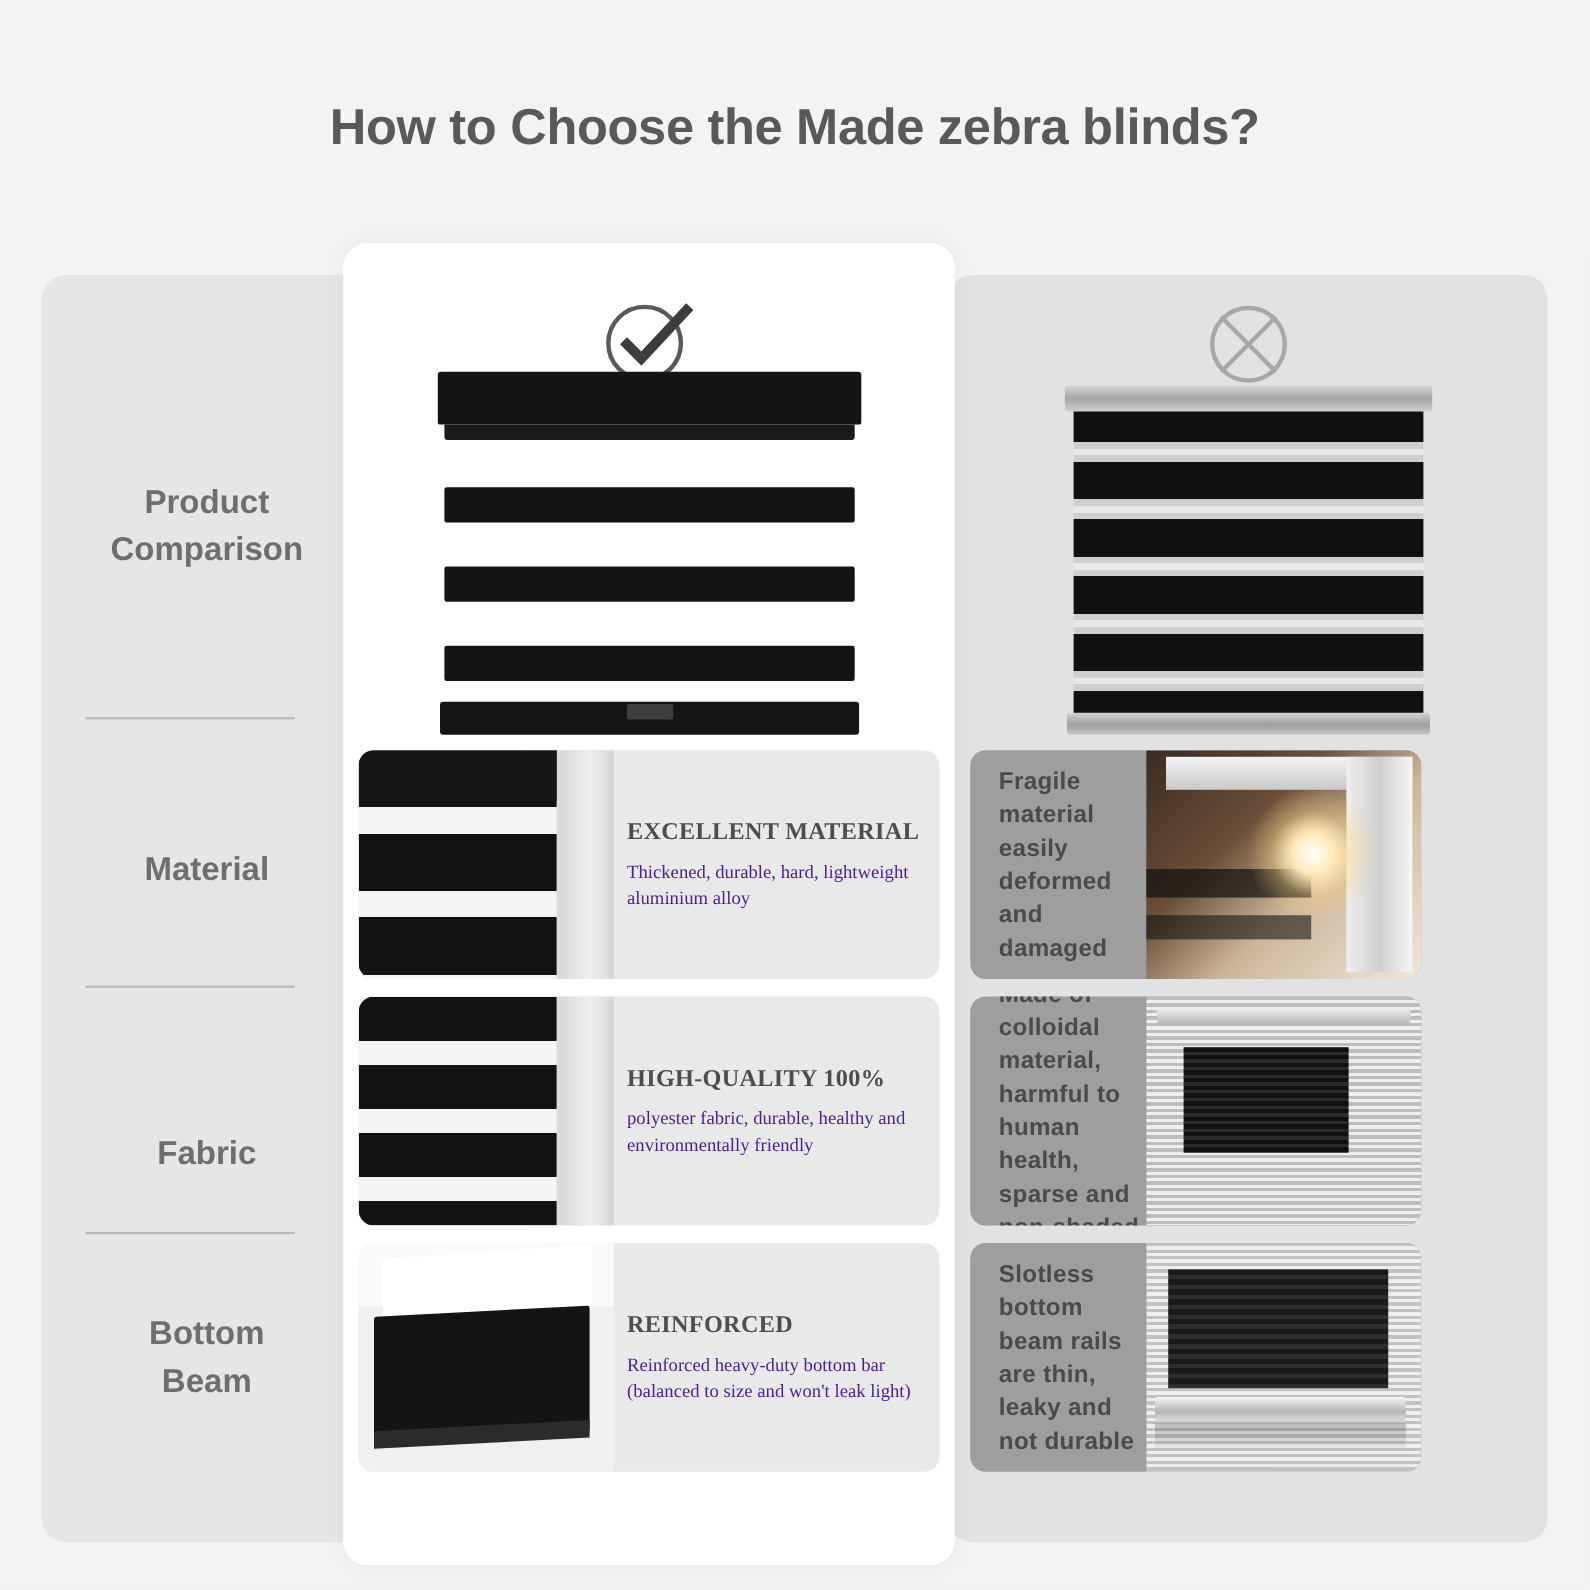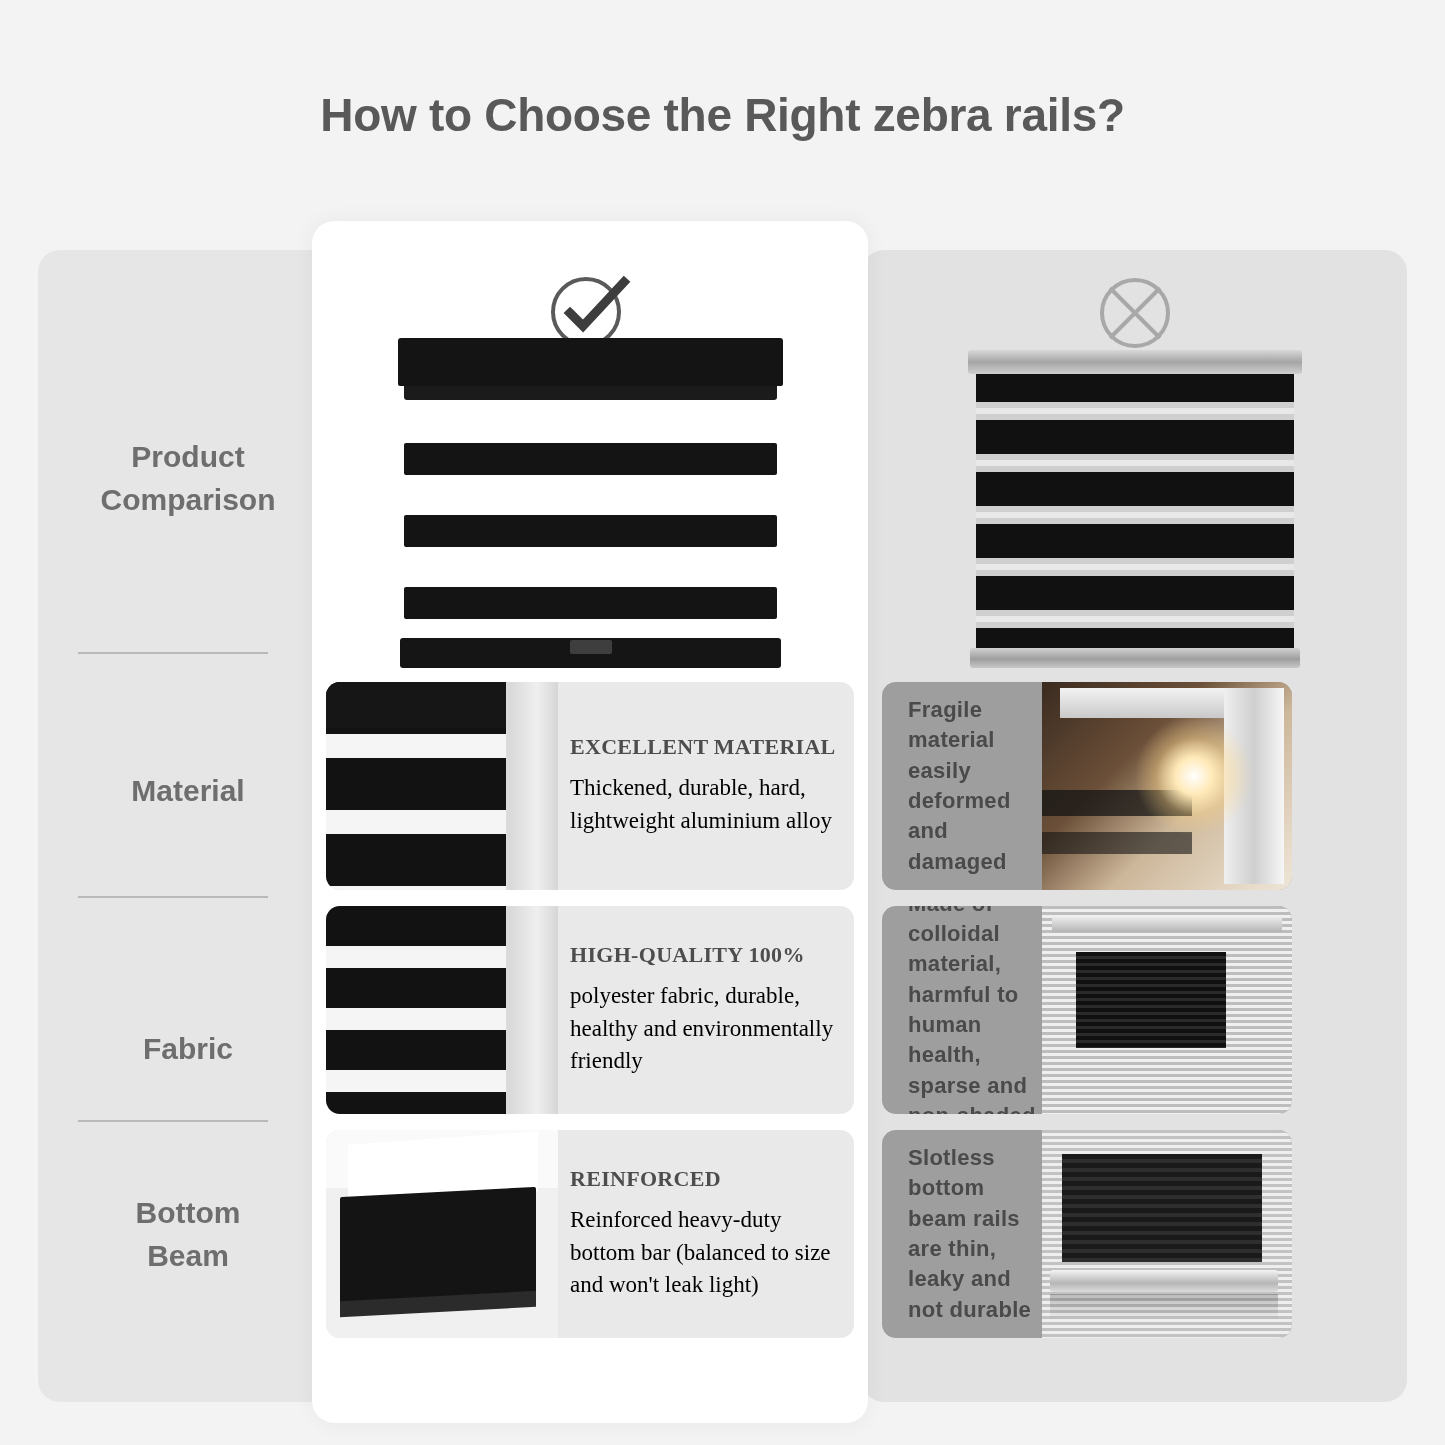--- a/index.html
+++ b/index.html
@@ -231,23 +231,23 @@
   }
 
   .card-head {
     font-size: 22px;
     font-weight: bold;
     color: #4d4d4d;
     letter-spacing: 0.3px;
     margin-bottom: 12px;
   }
   .card-body {
-    font-size: 23px;
+    font-size: 17px;
     line-height: 1.42;
-    color: #000000;
+    color: #4c1d95;
   }
   .card.bad .card-head {
     font-size: 22px;
     font-weight: bold;
     color: #4a4a4a;
     line-height: 1.38;
     margin-bottom: 0;
   }
 
   
@@ -420,21 +420,21 @@
     left: 8px; top: 164px;
     width: 228px; height: 26px;
     background: linear-gradient(to bottom, rgba(0,0,0,0.22), rgba(0,0,0,0));
   }
 </style>
 </head>
 <body>
 
 <div class="page">
 
-  <div class="title">How to Choose the Right zebra rails?</div>
+  <div class="title">How to Choose the Made zebra blinds?</div>
 
   <div class="left-panel"></div>
   <div class="right-panel"></div>
   <div class="center-panel"></div>
 
   <div class="row-label r1">
     <span>Product</span><br>
     <span>Comparison</span>
   </div>
   <div class="row-label r2">Material</div>

